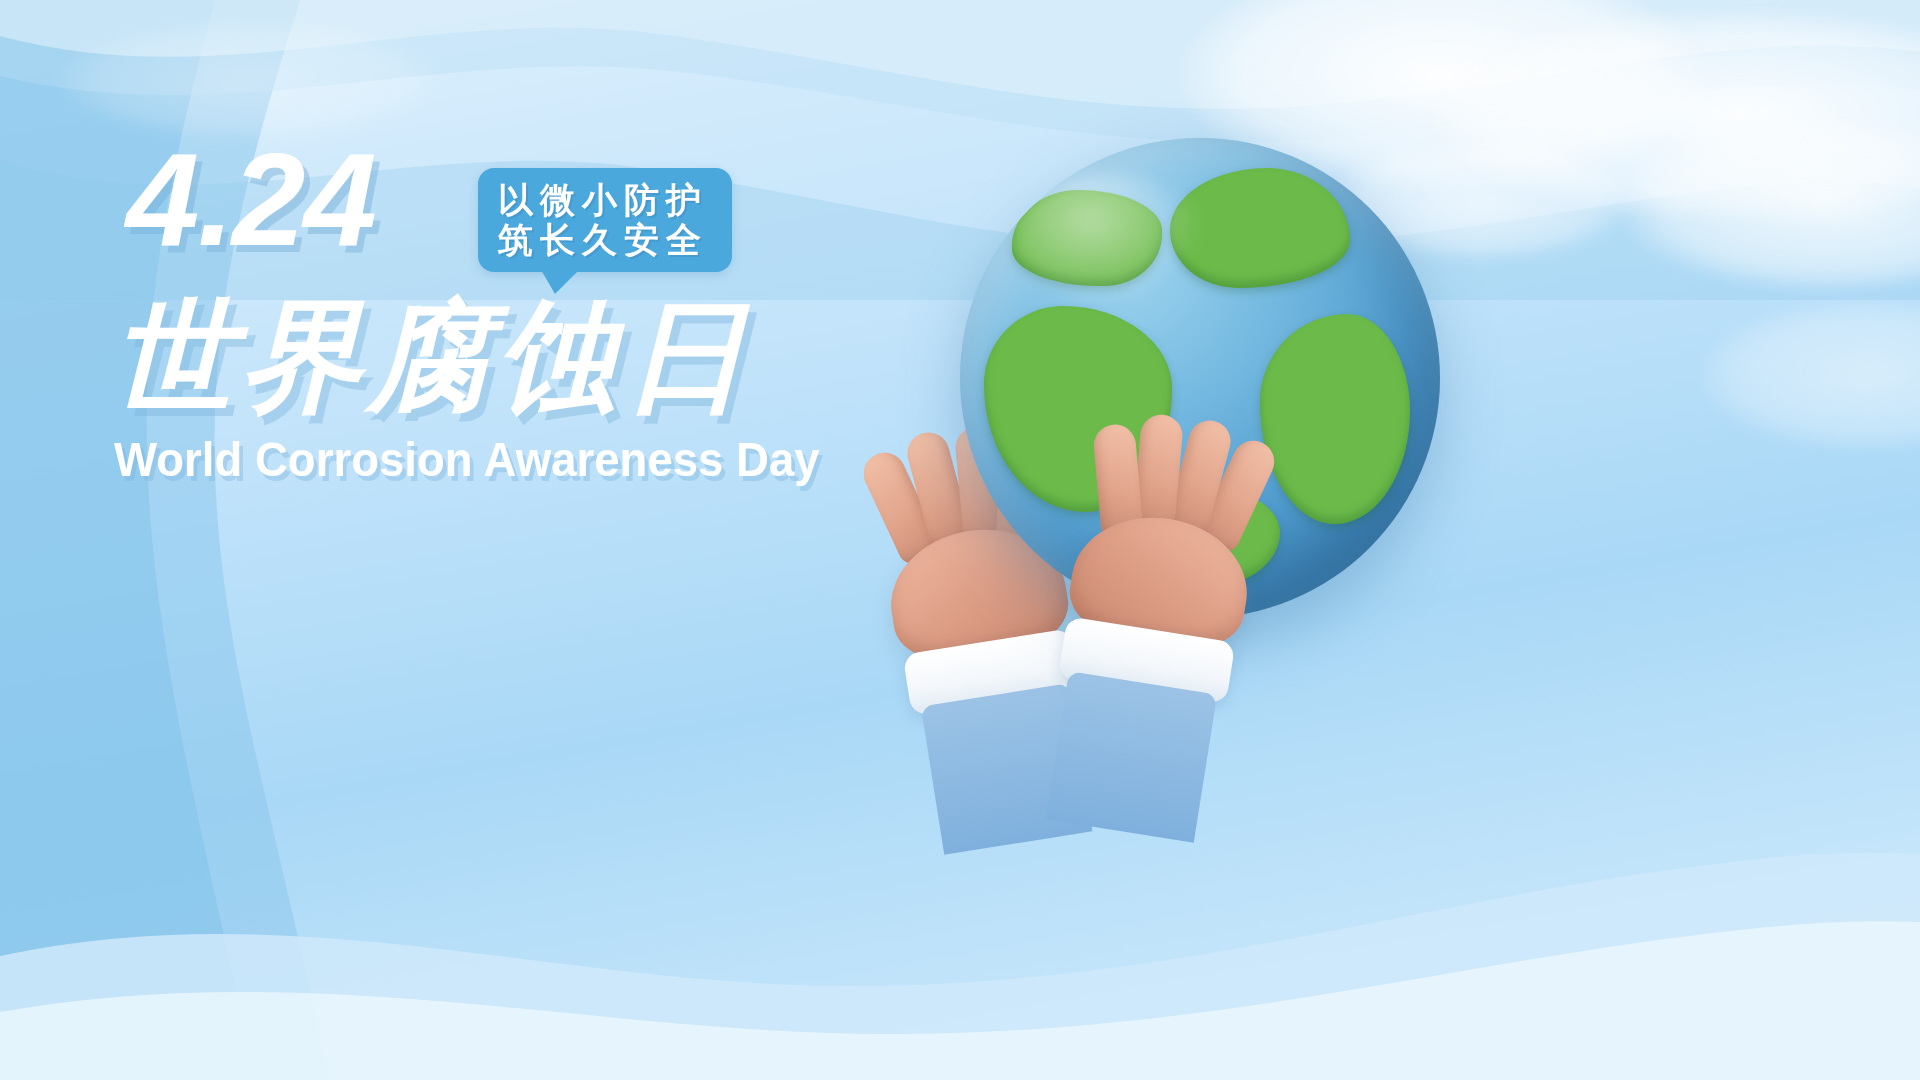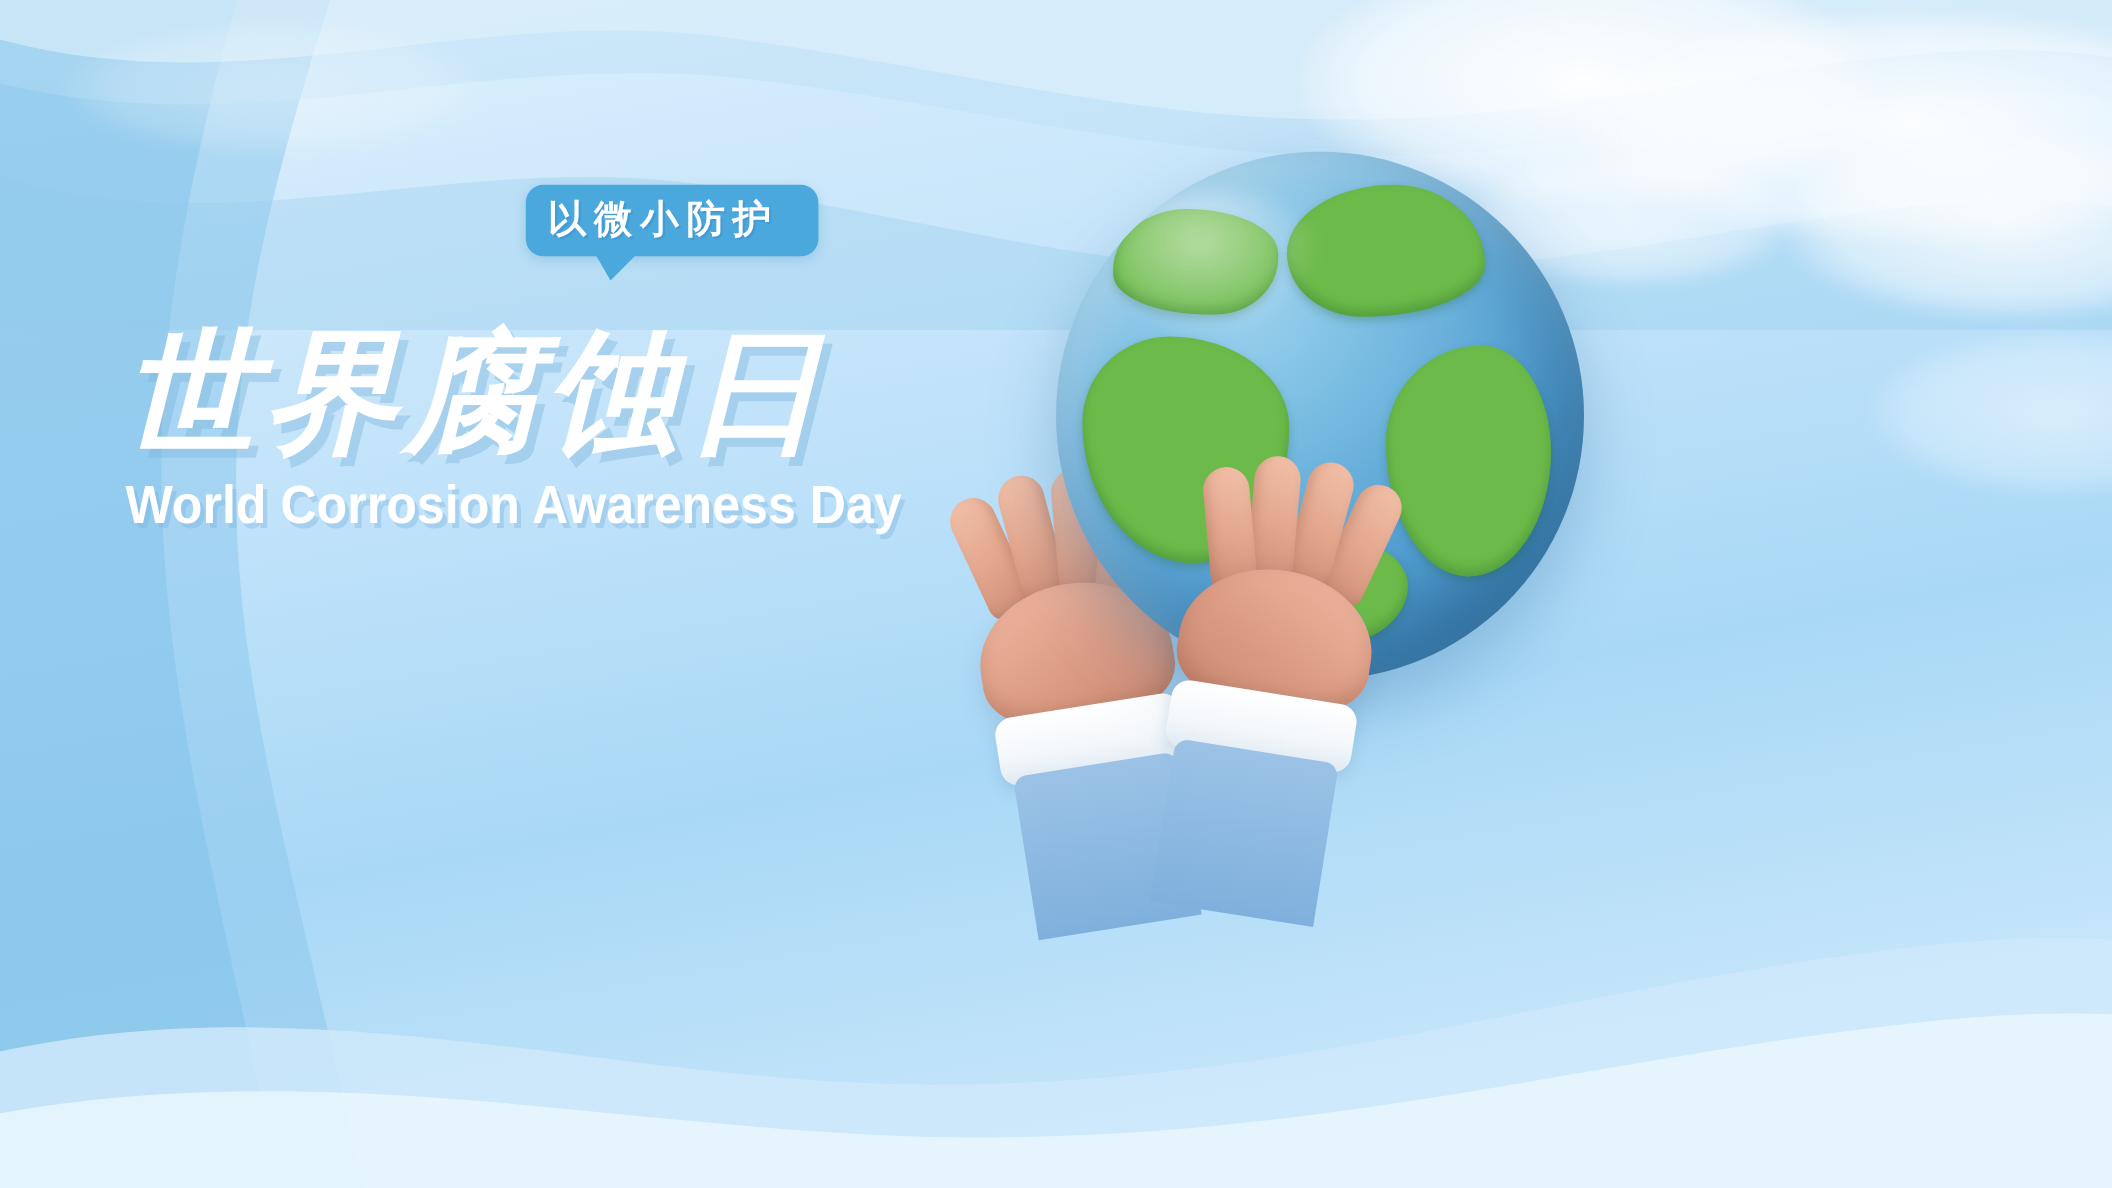--- a/index.html
+++ b/index.html
@@ -40,21 +40,21 @@
     position:absolute; left:30px; top:-16px;
     font-size:132px; font-weight:bold; font-style:italic;
     color:#ffffff; letter-spacing:-2px; line-height:1;
     font-family:"Liberation Sans","DejaVu Sans",sans-serif;
     text-shadow:6px 7px 0 rgba(120,175,215,0.45);
   }
 
   #slogan-bubble {
     position:absolute; left:382px; top:18px;
     background:#4aa8dd; border-radius:16px;
-    padding:12px 36px 13px 20px;
+    padding:12px 24px 13px 20px;
     box-shadow:0 3px 10px rgba(70,140,190,0.25);
   }
   #slogan-bubble .s-line {
     color:#ffffff; font-size:35px; font-weight:bold;
     letter-spacing:7px; line-height:1.13; white-space:nowrap;
     text-shadow:2px 2px 0 rgba(60,130,180,0.35);
   }
   #bubble-tail {
     position:absolute; left:62px; bottom:-22px;
     width:0; height:0;
@@ -210,23 +210,25 @@
   <div class="cloud" id="cloud-a"></div>
   <div class="cloud" id="cloud-b"></div>
   <div class="cloud" id="cloud-c"></div>
   <div class="cloud" id="cloud-d"></div>
   <div class="cloud" id="cloud-e"></div>
   <div class="cloud" id="cloud-f"></div>
 
   <div id="headline-block">
 
     <div id="date-row">
+      <div id="date-text">4.24</div>
 
       <div id="slogan-bubble">
         <div class="s-line">以微小防护</div>
+        <div class="s-line">筑长久安全</div>
         <div id="bubble-tail"></div>
       </div>
     </div>
 
     <div id="title-cn">世界腐蚀日</div>
     <div id="title-en">World Corrosion Awareness Day</div>
   </div>
 
 
   <div id="globe-stage">

